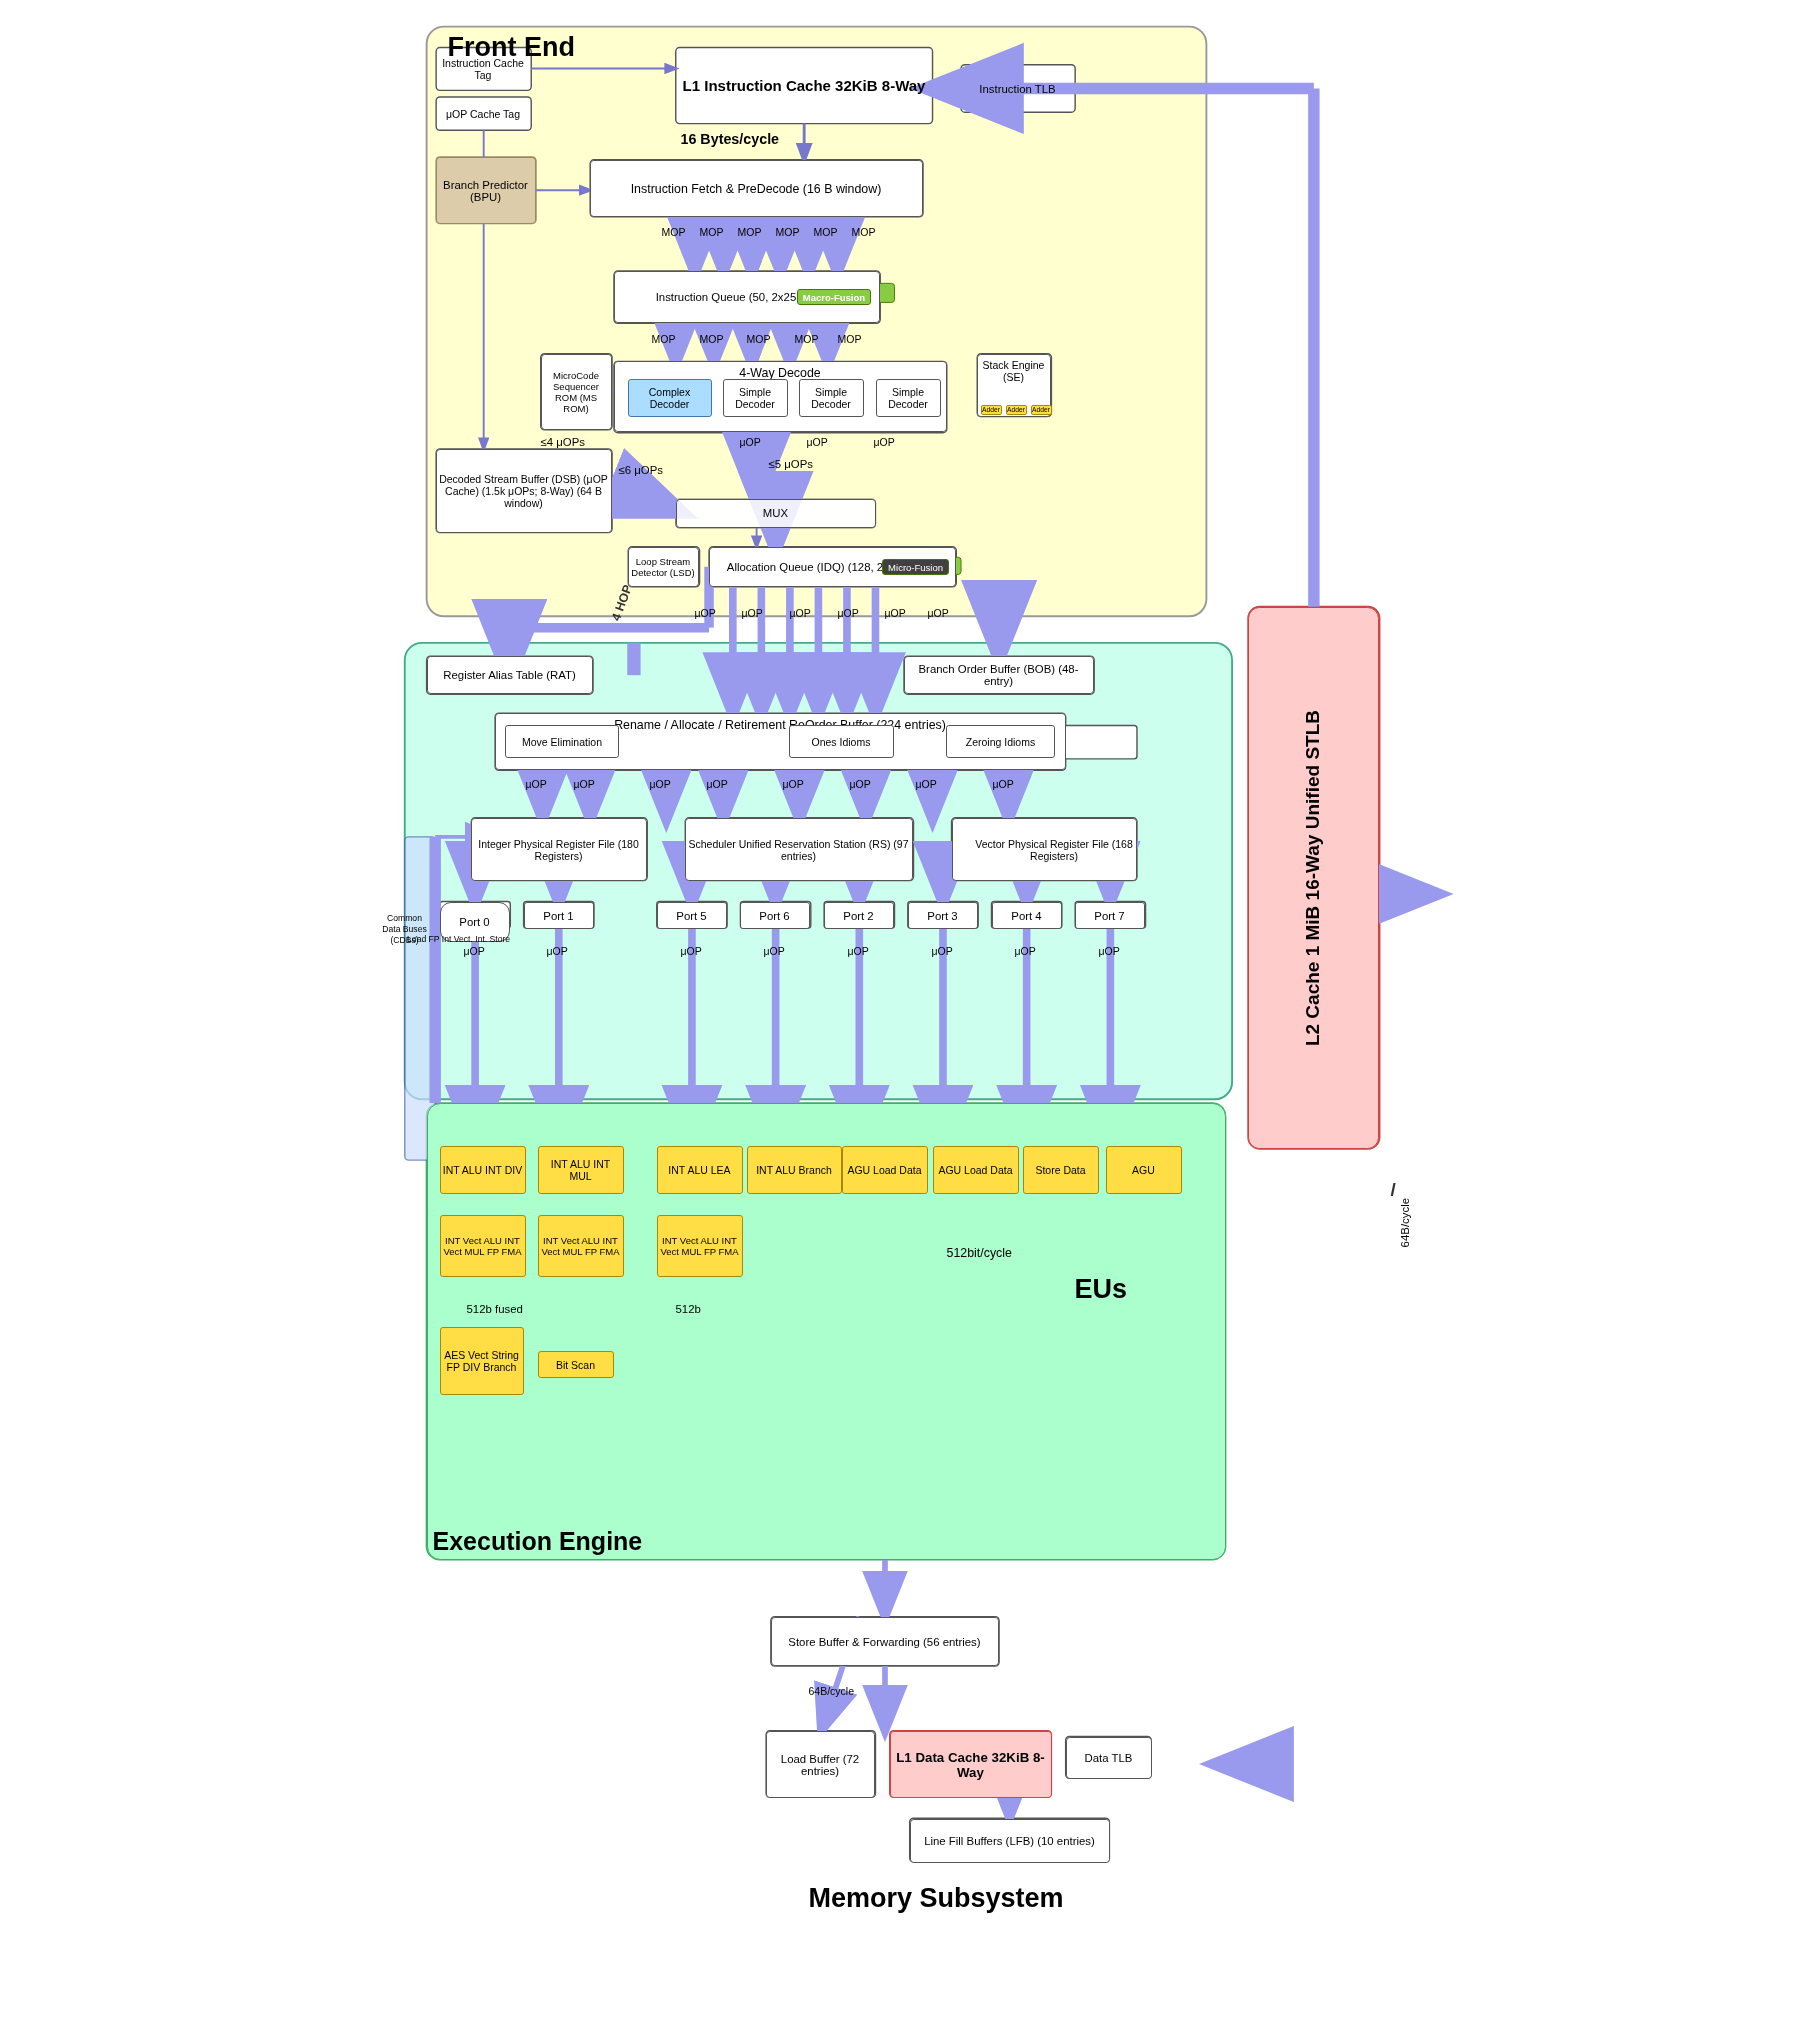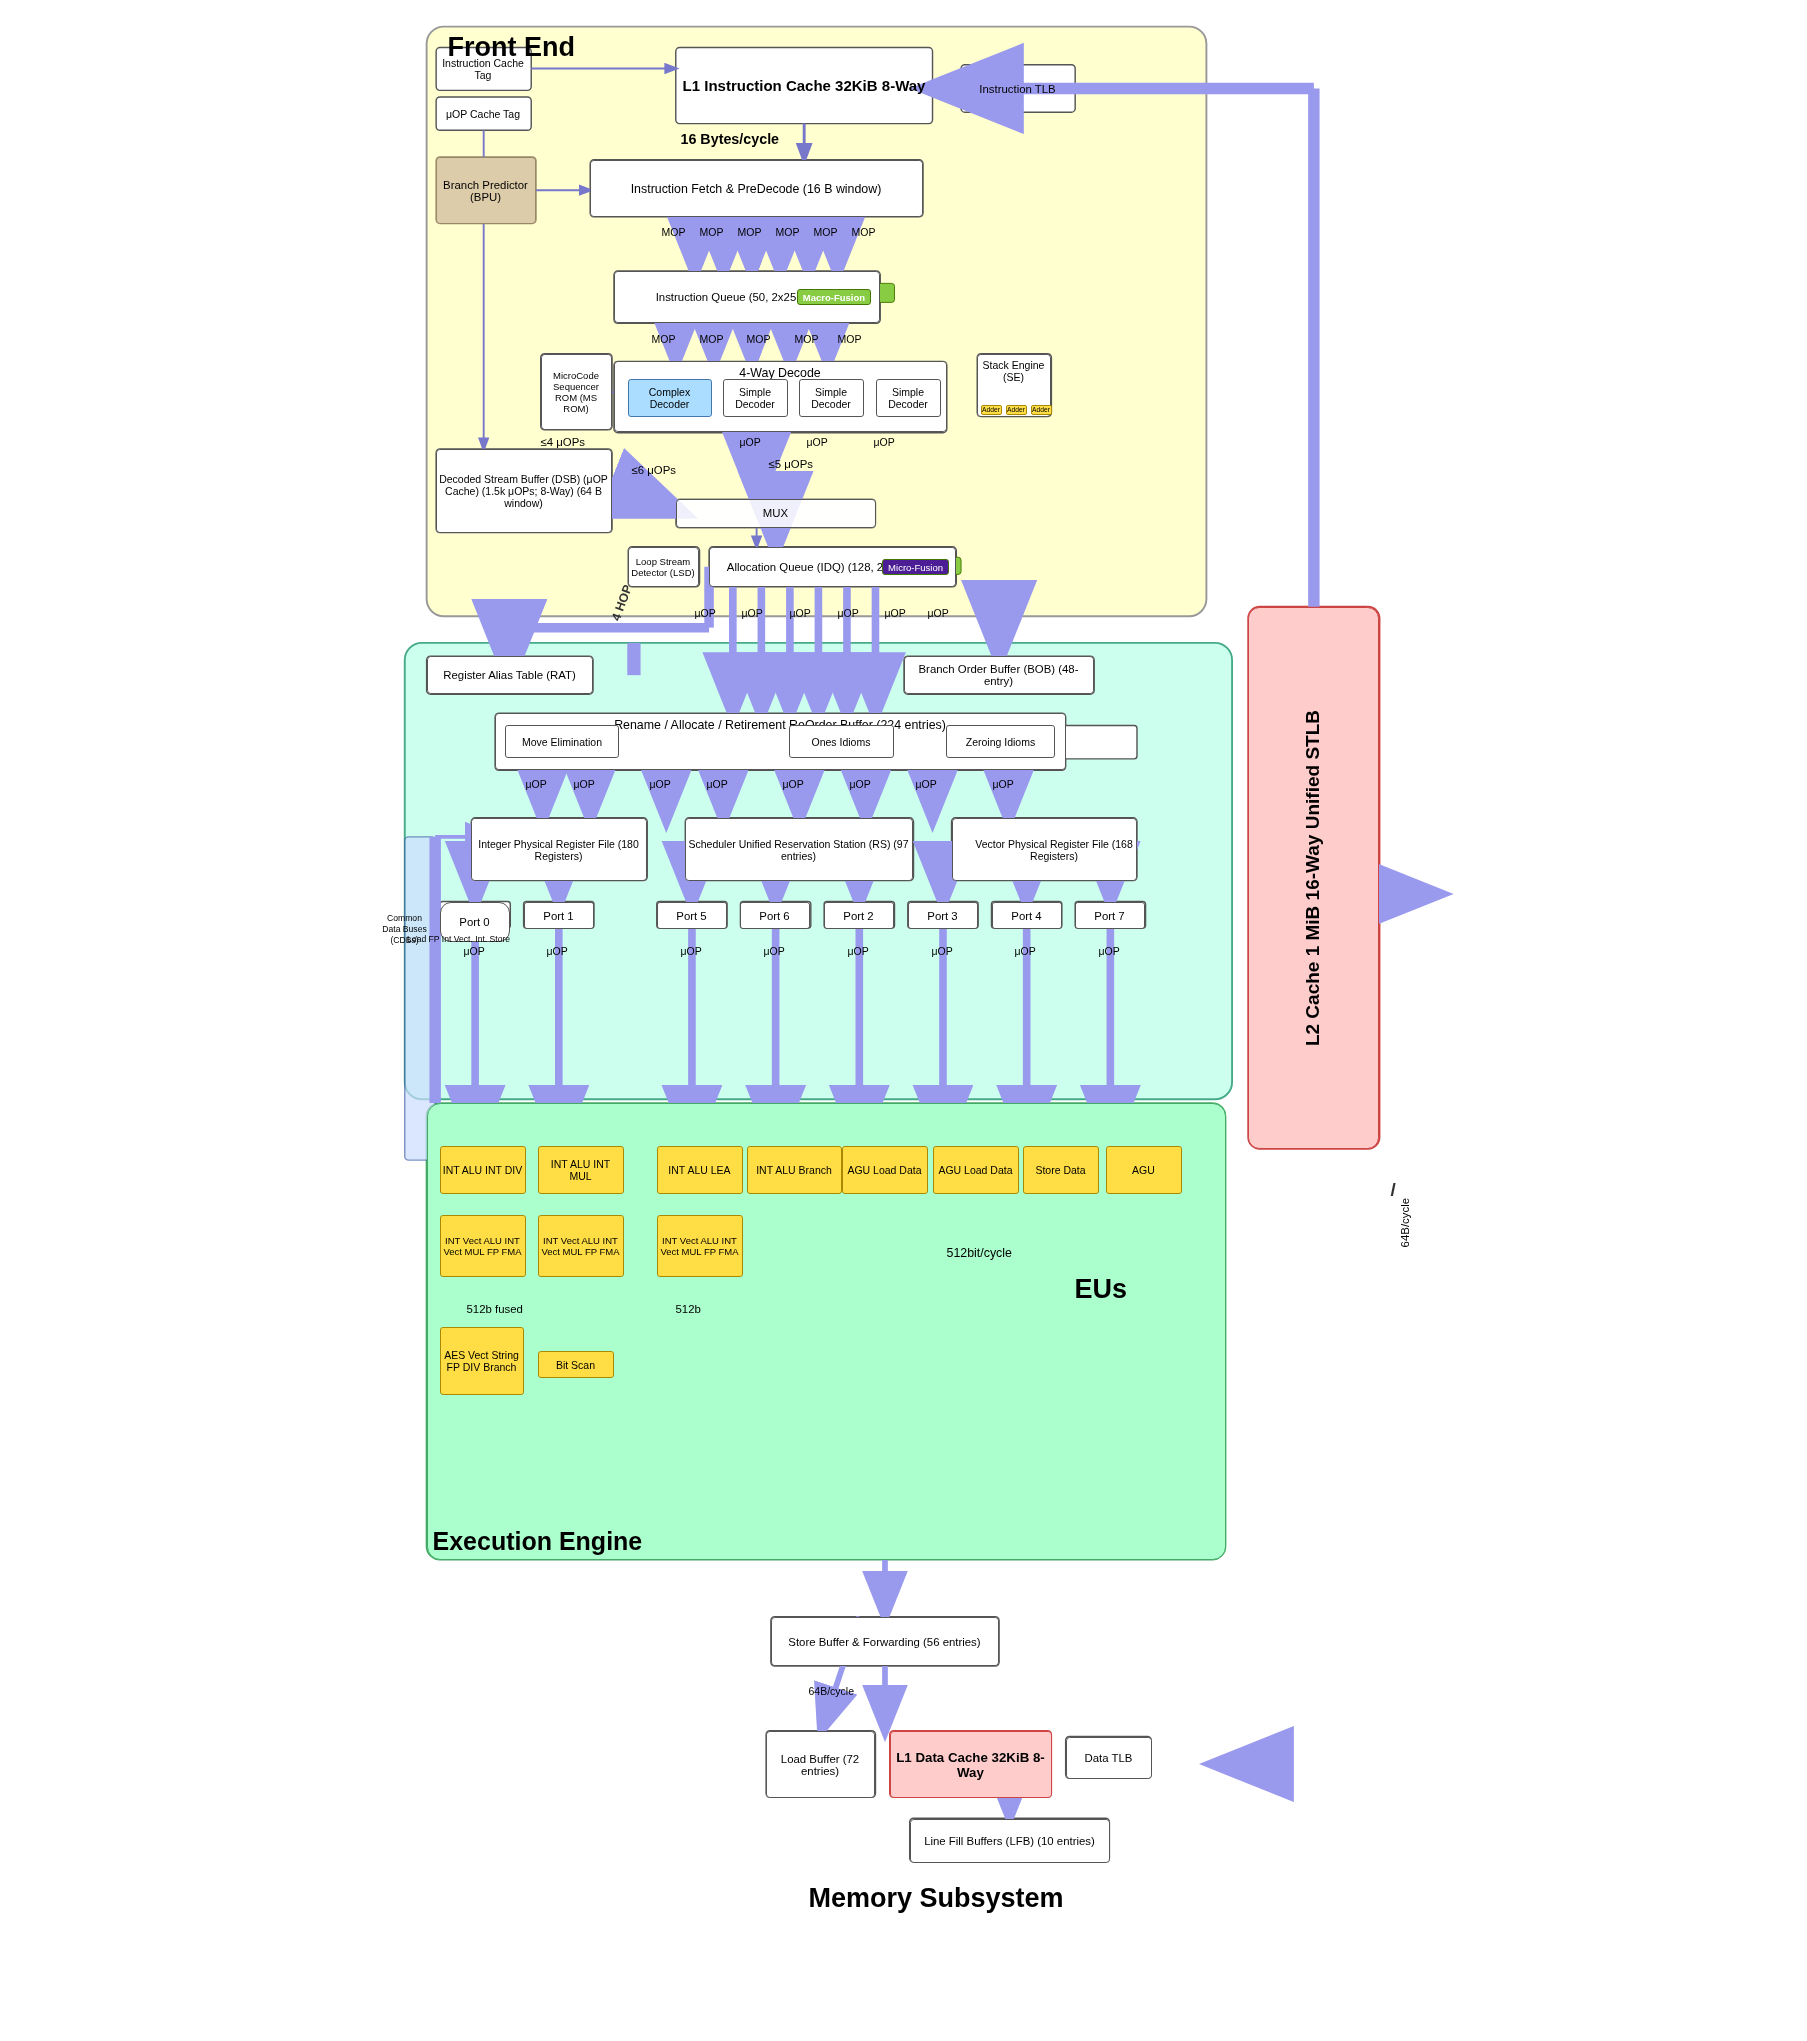--- a/index.html
+++ b/index.html
@@ -363,30 +363,30 @@
   <div style="position:absolute;top:417px;left:407px;font-size:10.5px;">μOP</div>
   <div style="position:absolute;top:417px;left:474px;font-size:10.5px;">μOP</div>
 
   <div style="position:absolute;top:439px;left:369px;font-size:11.4px;">≤5 μOPs</div>
 
   <div style="position:absolute;top:430px;left:36px;width:176px;height:84px;border:1.4px solid #555;background:white;border-radius:3.8px;display:flex;align-items:center;justify-content:center;text-align:center;font-size:10.5px;">Decoded Stream Buffer (DSB)
 (μOP Cache)
 (1.5k μOPs; 8-Way)
 (64 B window)</div>
 
-  <div style="position:absolute;top:445px;left:232px;font-size:11.4px;">≤6 μOPs</div>
+  <div style="position:absolute;top:445px;left:219px;font-size:11.4px;">≤6 μOPs</div>
 
   <div style="position:absolute;top:480px;left:276px;width:200px;height:28.5px;border:1.4px solid #555;background:rgba(255,255,255,0.85);border-radius:3.8px;display:flex;align-items:center;justify-content:center;font-size:11.4px;">MUX</div>
 
   <div style="position:absolute;top:528px;left:228px;width:71px;height:40px;border:1.4px solid #555;background:white;border-radius:3.8px;display:flex;align-items:center;justify-content:center;text-align:center;font-size:9.5px;">Loop Stream
 Detector (LSD)</div>
 
   <div style="position:absolute;top:528px;left:309px;width:247px;height:40px;border:1.4px solid #555;background:white;border-radius:3.8px;display:flex;align-items:center;justify-content:center;text-align:center;font-size:11.4px;">
     <span>Allocation Queue (IDQ) (128, 2x64 μOPs)</span>
-    <span style="position:absolute;right:5.7px;background:#4c1d95;border:1px solid #447700;color:white;font-size:9.5px;padding:1.9px 4.8px;border-radius:2.9px;">Micro-Fusion</span>
+    <span style="position:absolute;right:5.7px;background:#404040;border:1px solid #447700;color:white;font-size:9.5px;padding:1.9px 4.8px;border-radius:2.9px;">Micro-Fusion</span>
   </div>
 
   <div style="position:absolute;top:637px;left:27px;width:166px;height:38px;border:1.4px solid #555;background:white;border-radius:3.8px;display:flex;align-items:center;justify-content:center;text-align:center;font-size:11.4px;">Register Alias Table (RAT)</div>
 
   <div style="position:absolute;top:599px;left:209px;font-size:12.4px;font-weight:bold;transform:rotate(-70deg);color:#333;transform-origin:left top;">4 HOP</div>
 
   <div style="position:absolute;top:588px;left:295px;font-size:10.5px;">μOP</div>
   <div style="position:absolute;top:588px;left:342px;font-size:10.5px;">μOP</div>
   <div style="position:absolute;top:588px;left:390px;font-size:10.5px;">μOP</div>
   <div style="position:absolute;top:588px;left:438px;font-size:10.5px;">μOP</div>

